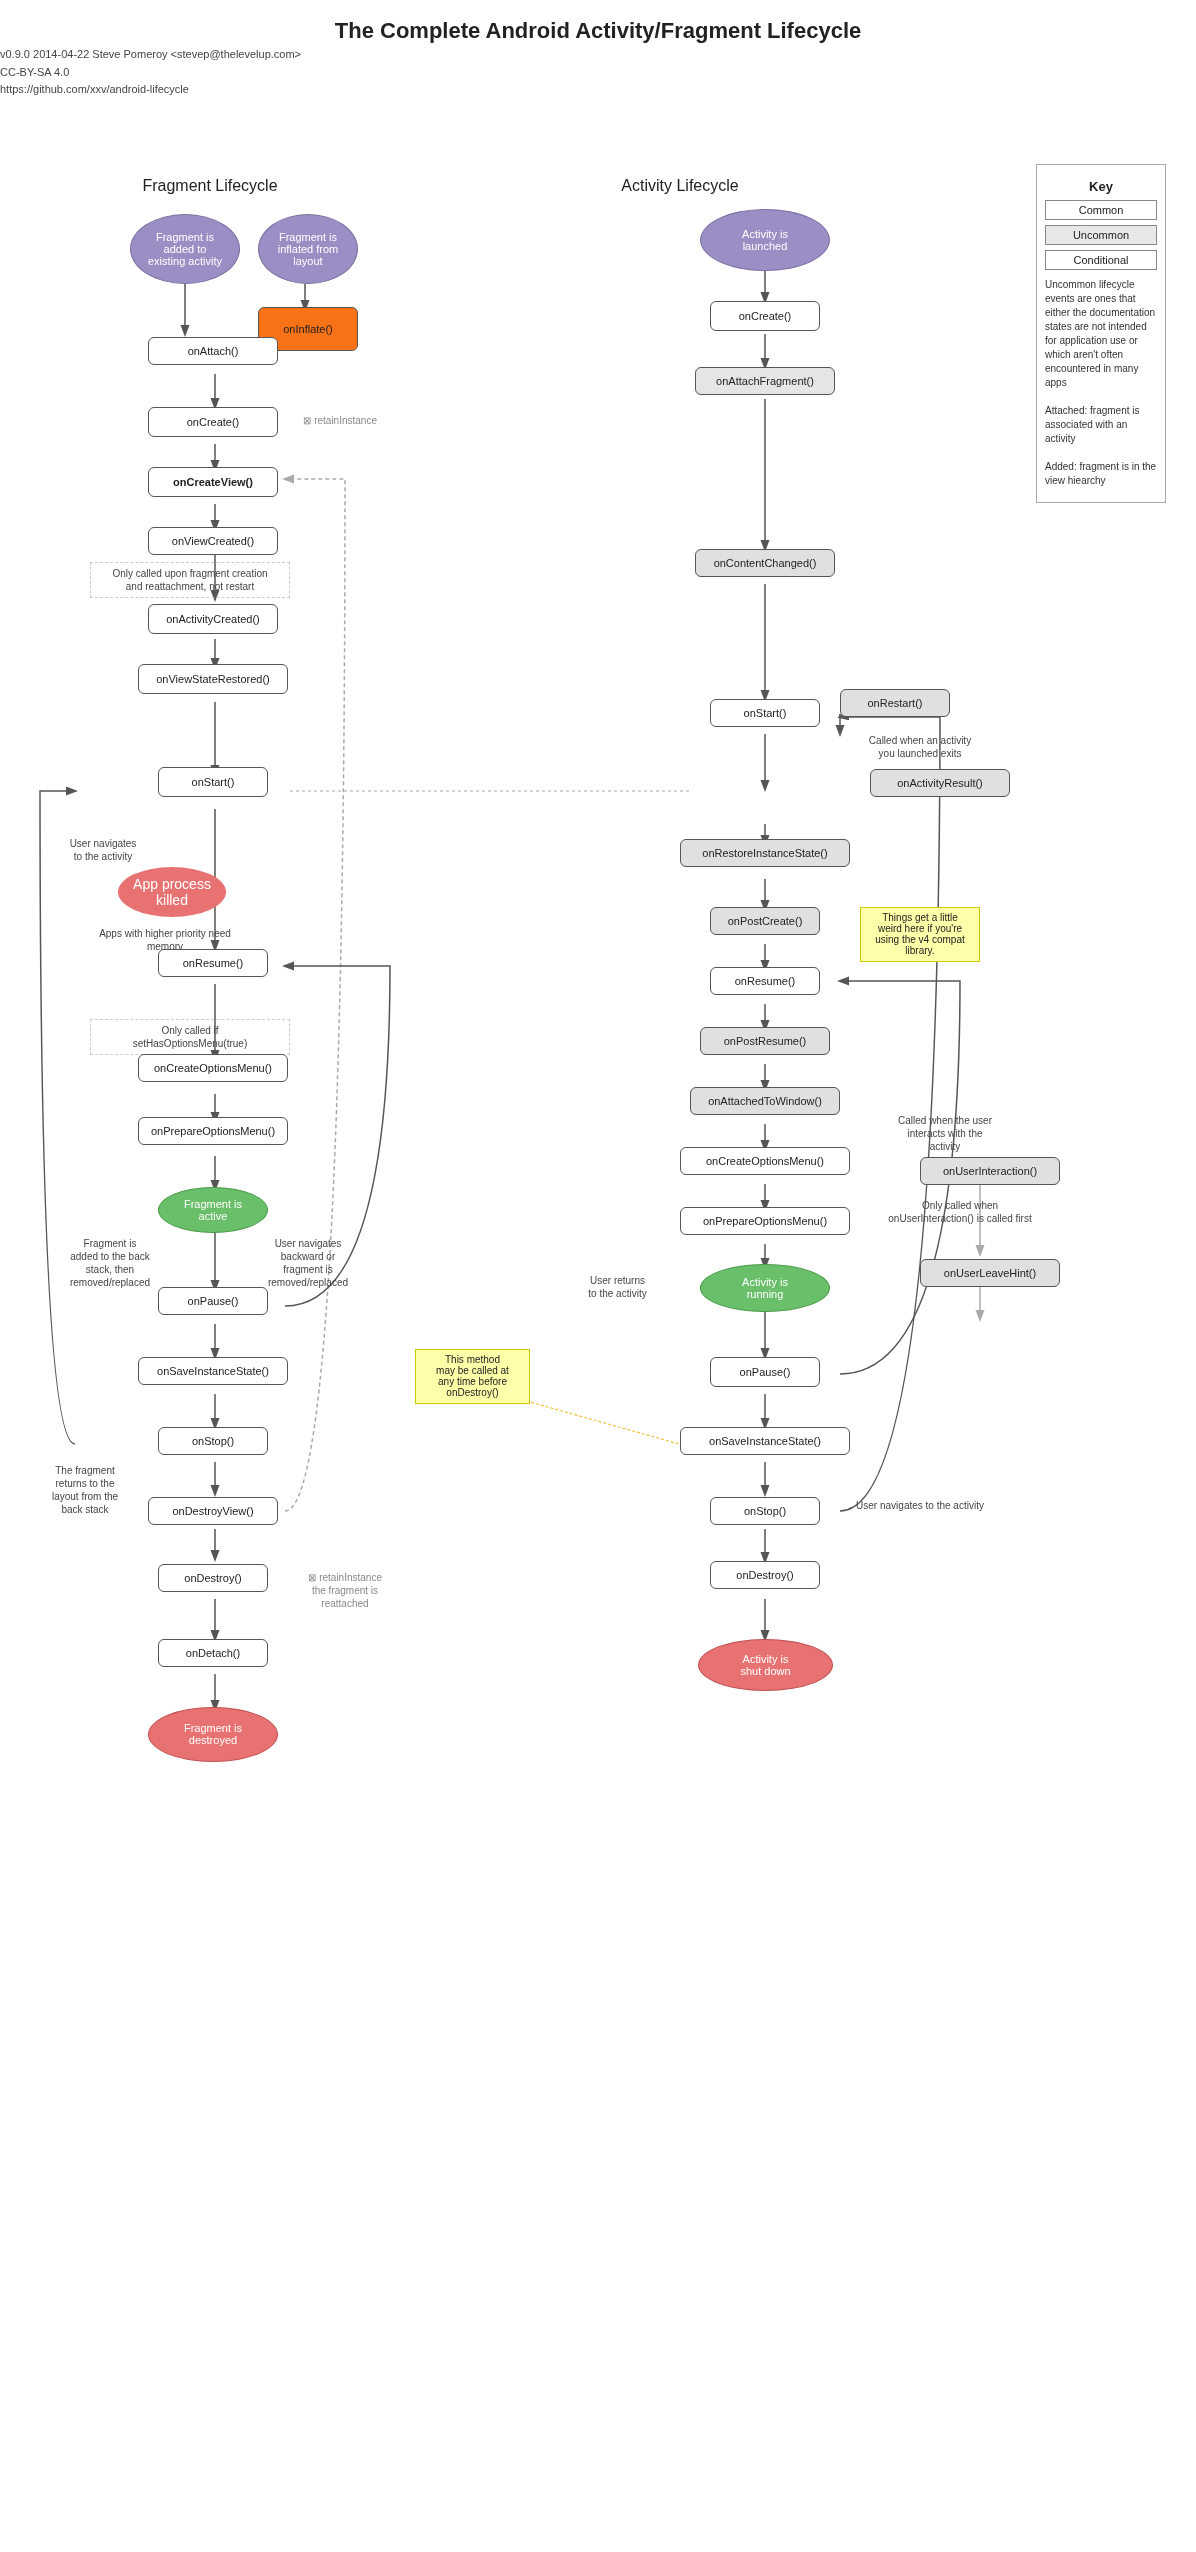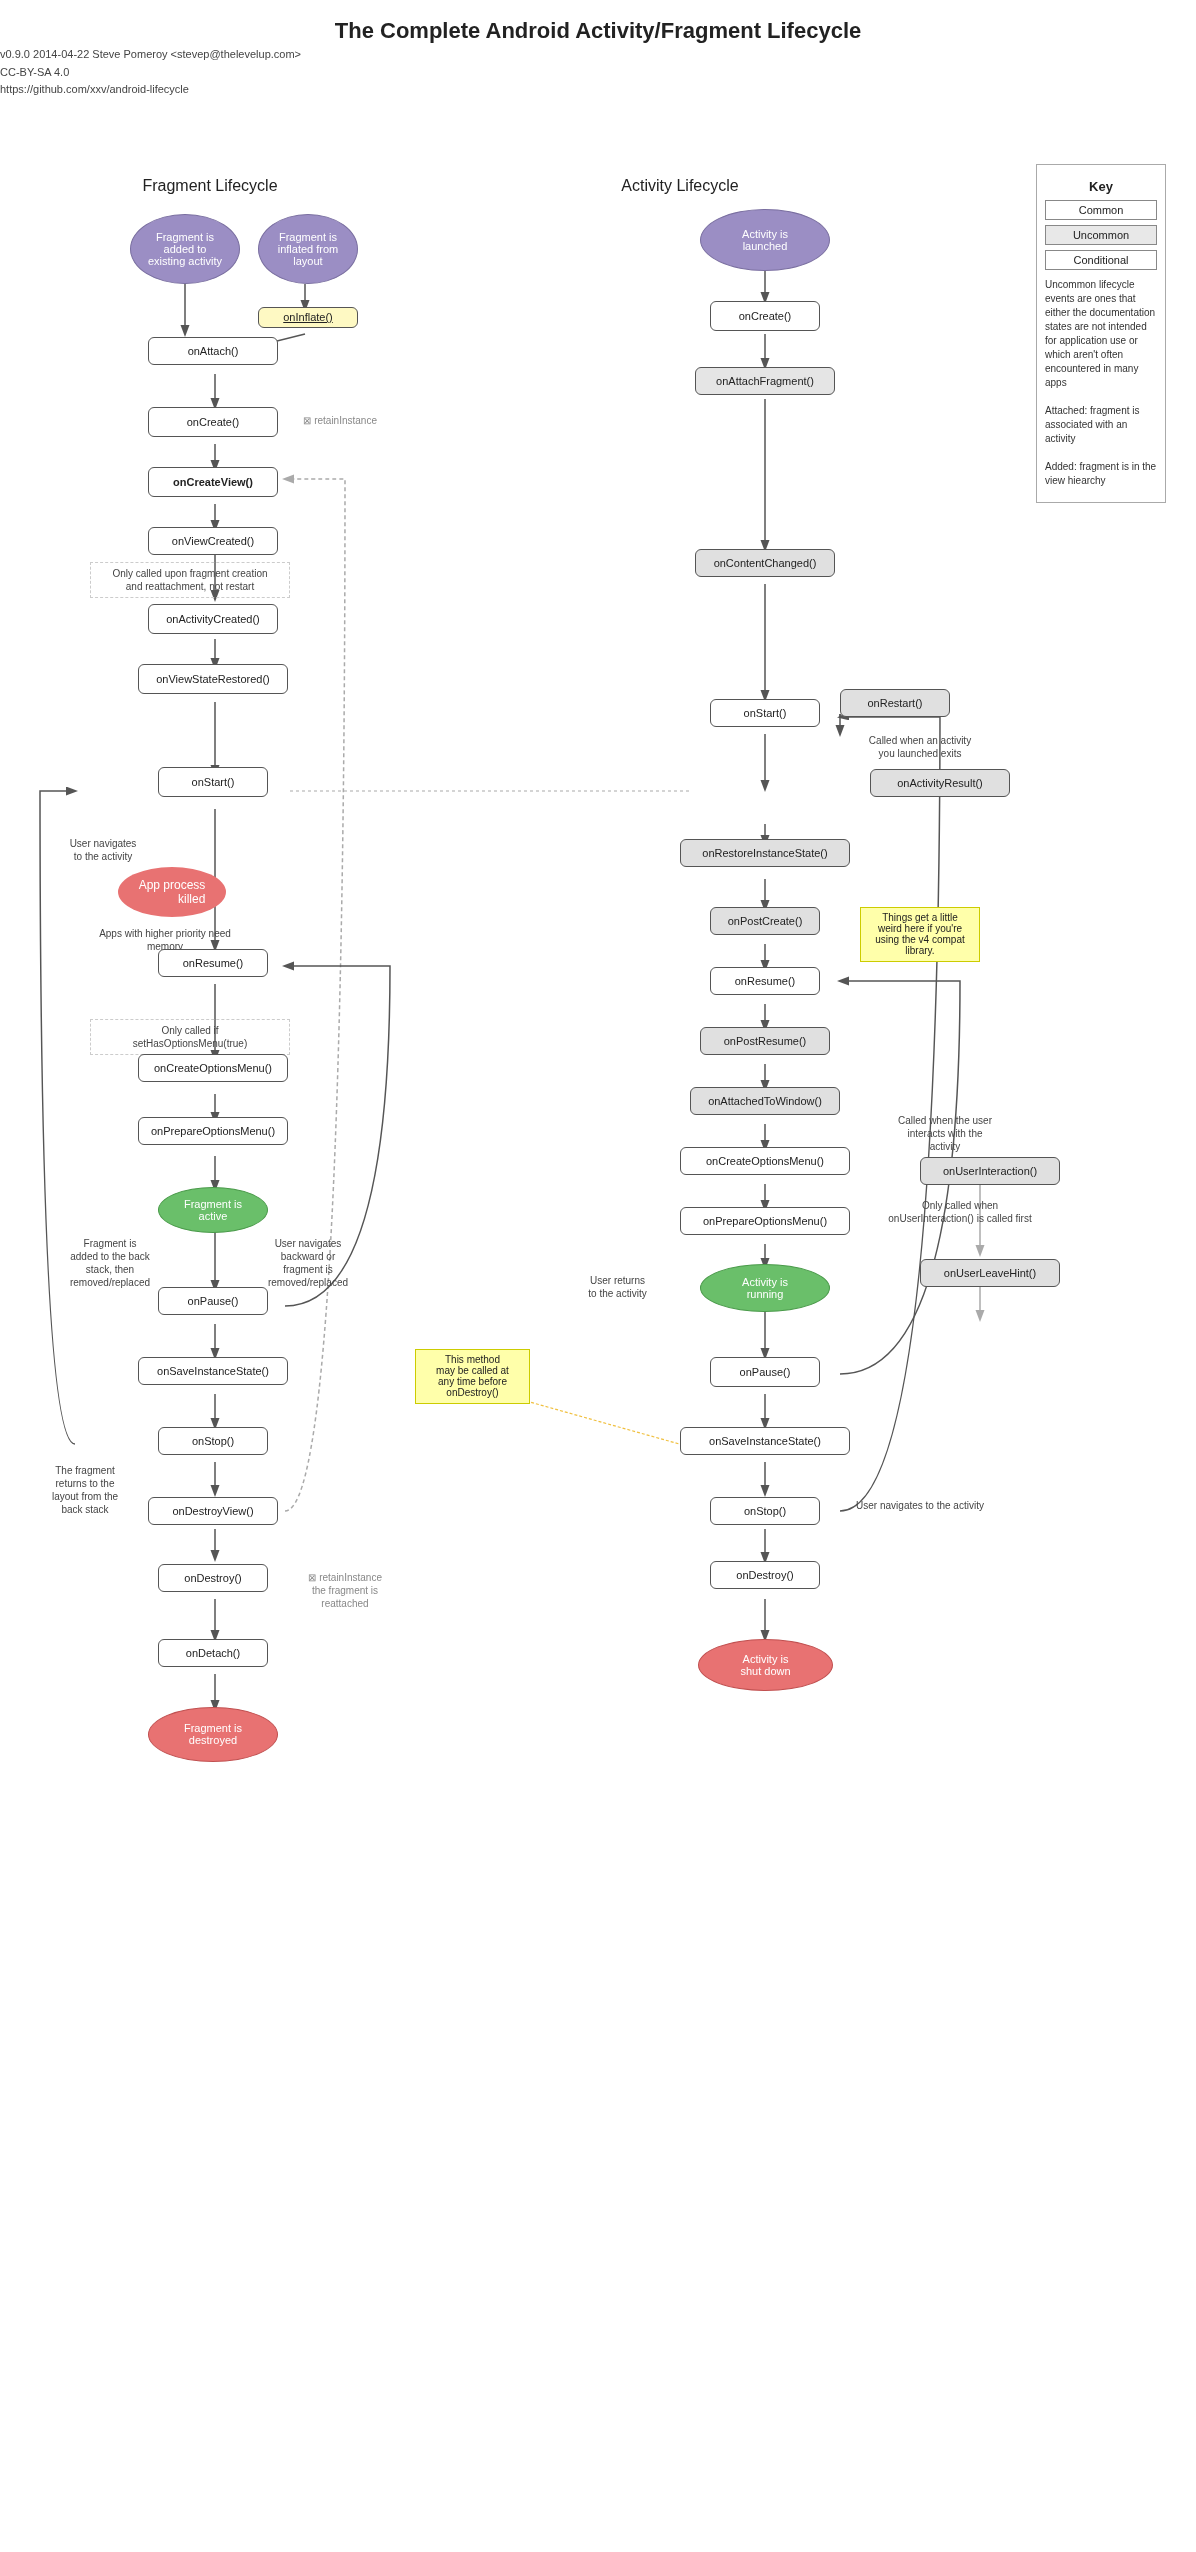--- a/index.html
+++ b/index.html
@@ -273,21 +273,21 @@
 added to
 existing activity</span>
   </div>
 
   <div class="node node-start" style="left:258px; top:105px; width:100px; height:70px;">
     <span style="white-space:pre-line; font-size:11px;">Fragment is
 inflated from
 layout</span>
   </div>
 
-  <div class="node node-rounded" style="left:258px; top:198px; width:100px; height:21px; background:#fef9c3;text-decoration:underline;">
+  <div class="node node-rounded" style="left:258px; top:198px; width:100px; height:44px; background:#f97316;">
     <span>onInflate()</span>
   </div>
 
   <div class="node node-rounded" style="left:148px; top:228px; width:130px; height:28px;">
     <span>onAttach()</span>
   </div>
 
   <div class="node node-rounded" style="left:148px; top:298px; width:130px; height:30px;">
     <span>onCreate()</span>
   </div>
@@ -320,21 +320,21 @@
   <div class="node node-rounded" style="left:158px; top:658px; width:110px; height:30px;">
     <span>onStart()</span>
   </div>
 
   <div class="annotation" style="left:48px; top:728px; width:110px;">
     <span style="white-space:pre-line;">User navigates
 to the activity</span>
   </div>
 
   <div class="node node-killed" style="left:118px; top:758px; width:108px; height:50px; display:flex; align-items:center; justify-content:center;">
-    <span style="white-space:pre-line; font-size:12px;text-align:right;">App process
+    <span style="white-space:pre-line; font-size:14px;">App process
 killed</span>
   </div>
 
   <div class="annotation" style="left:80px; top:818px; width:170px;">
     <span>Apps with higher priority
 need memory</span>
   </div>
 
   <div class="node node-rounded" style="left:158px; top:840px; width:110px; height:28px;">
     <span>onResume()</span>

